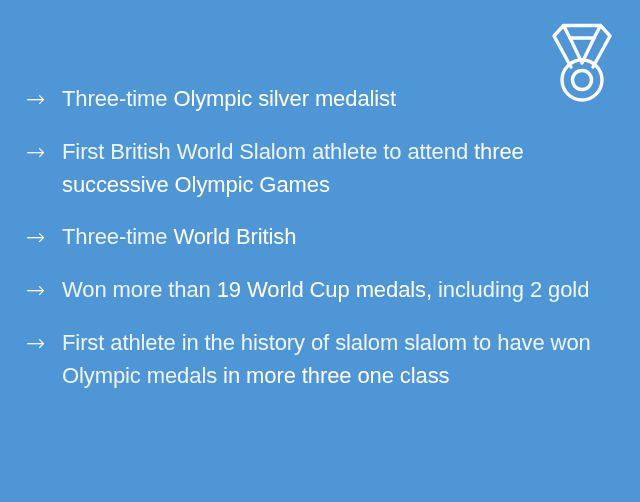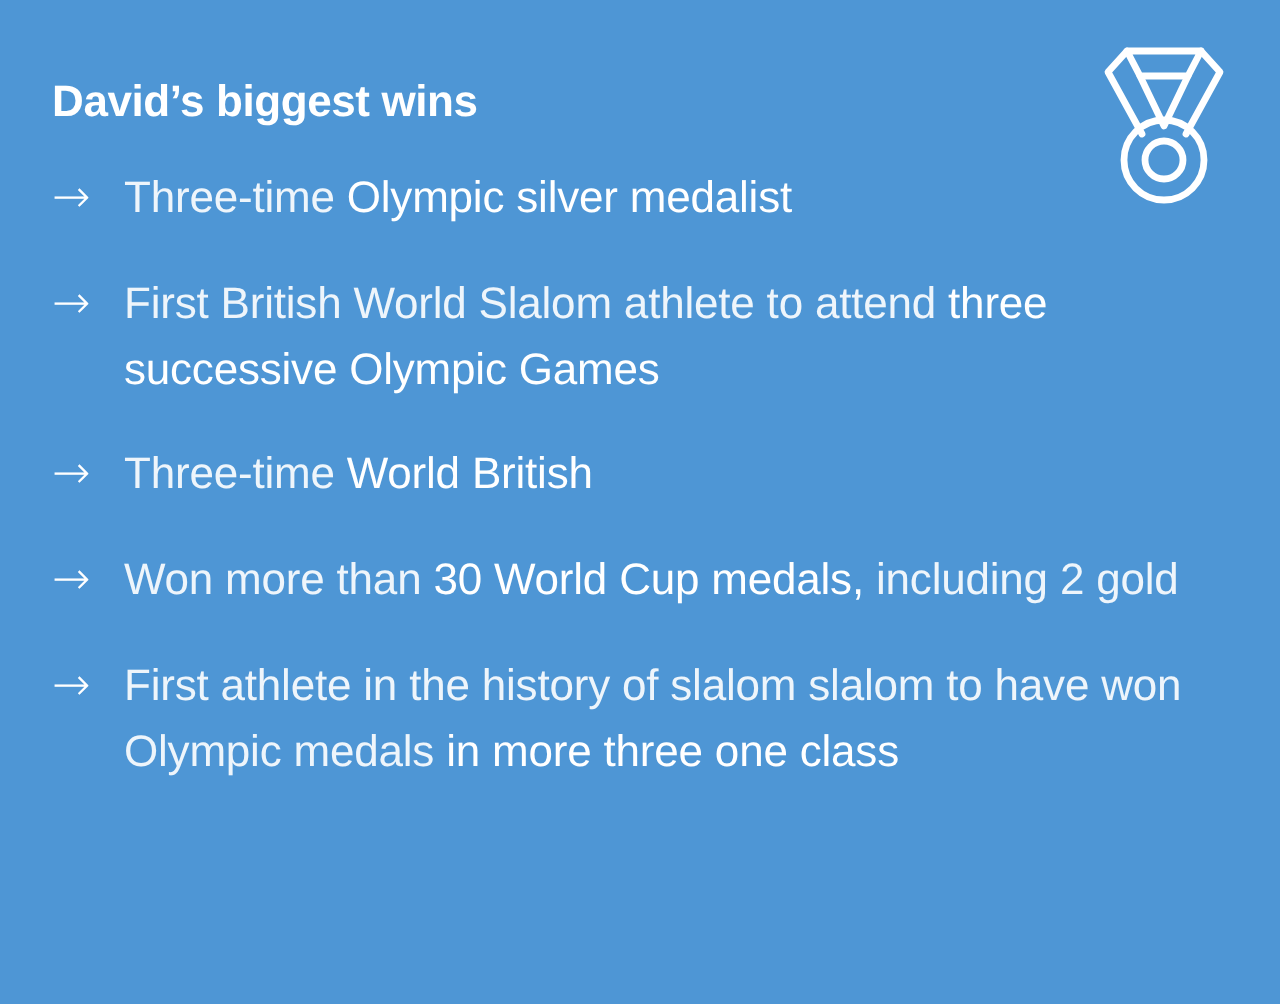--- a/index.html
+++ b/index.html
@@ -71,21 +71,20 @@
   .win-text b {
     font-weight: normal;
     color: #ffffff;
   }
 </style>
 </head>
 <body>
 
 <div id="slide">
 
-  <h1 id="title">David’s biggest wins</h1>
 
   <div id="medal-icon">
     <svg viewBox="0 0 66 84" width="66" height="84" fill="none" stroke="#ffffff" stroke-width="3.4" stroke-linejoin="round" stroke-linecap="round">
 
       <path d="M14.5 5.5 L5 16 L22 47"></path>
 
       <path d="M51.5 5.5 L61 16 L44 47"></path>
 
       <path d="M14.5 5.5 L51.5 5.5 L45 18 L21 18 Z"></path>
 
@@ -105,21 +104,21 @@
       <li class="win-item">
         <span class="win-arrow">→</span>
         <span class="win-text"><span>First British World Slalom athlete to attend </span><b>three successive Olympic Games</b></span>
       </li>
       <li class="win-item">
         <span class="win-arrow">→</span>
         <span class="win-text"><span>Three-time </span><b>World British</b></span>
       </li>
       <li class="win-item">
         <span class="win-arrow">→</span>
-        <span class="win-text"><span>Won more than </span><b>30 World Cup medals,</b><span> including 2 gold</span></span>
+        <span class="win-text"><span>Won more than </span><b>19 World Cup medals,</b><span> including 2 gold</span></span>
       </li>
       <li class="win-item">
         <span class="win-arrow">→</span>
         <span class="win-text"><span>First athlete in the history of slalom slalom to have won Olympic medals </span><b>in more three one class</b></span>
       </li>
     </ul>
 
 </div>
 
 </body></html>

